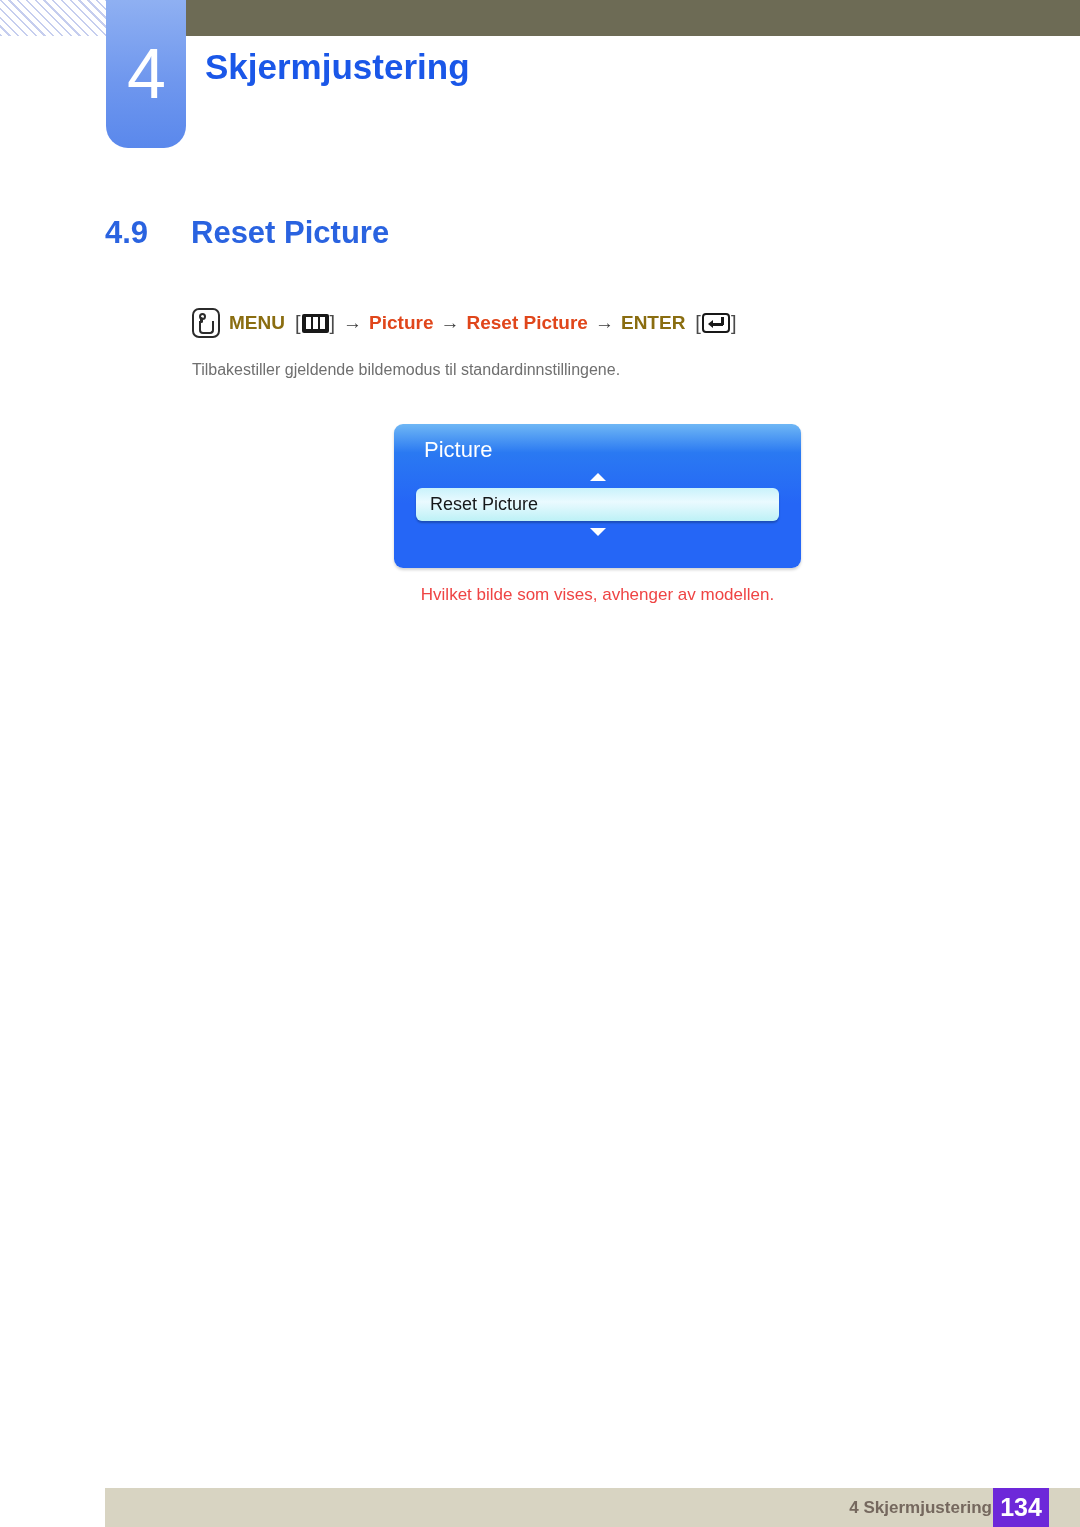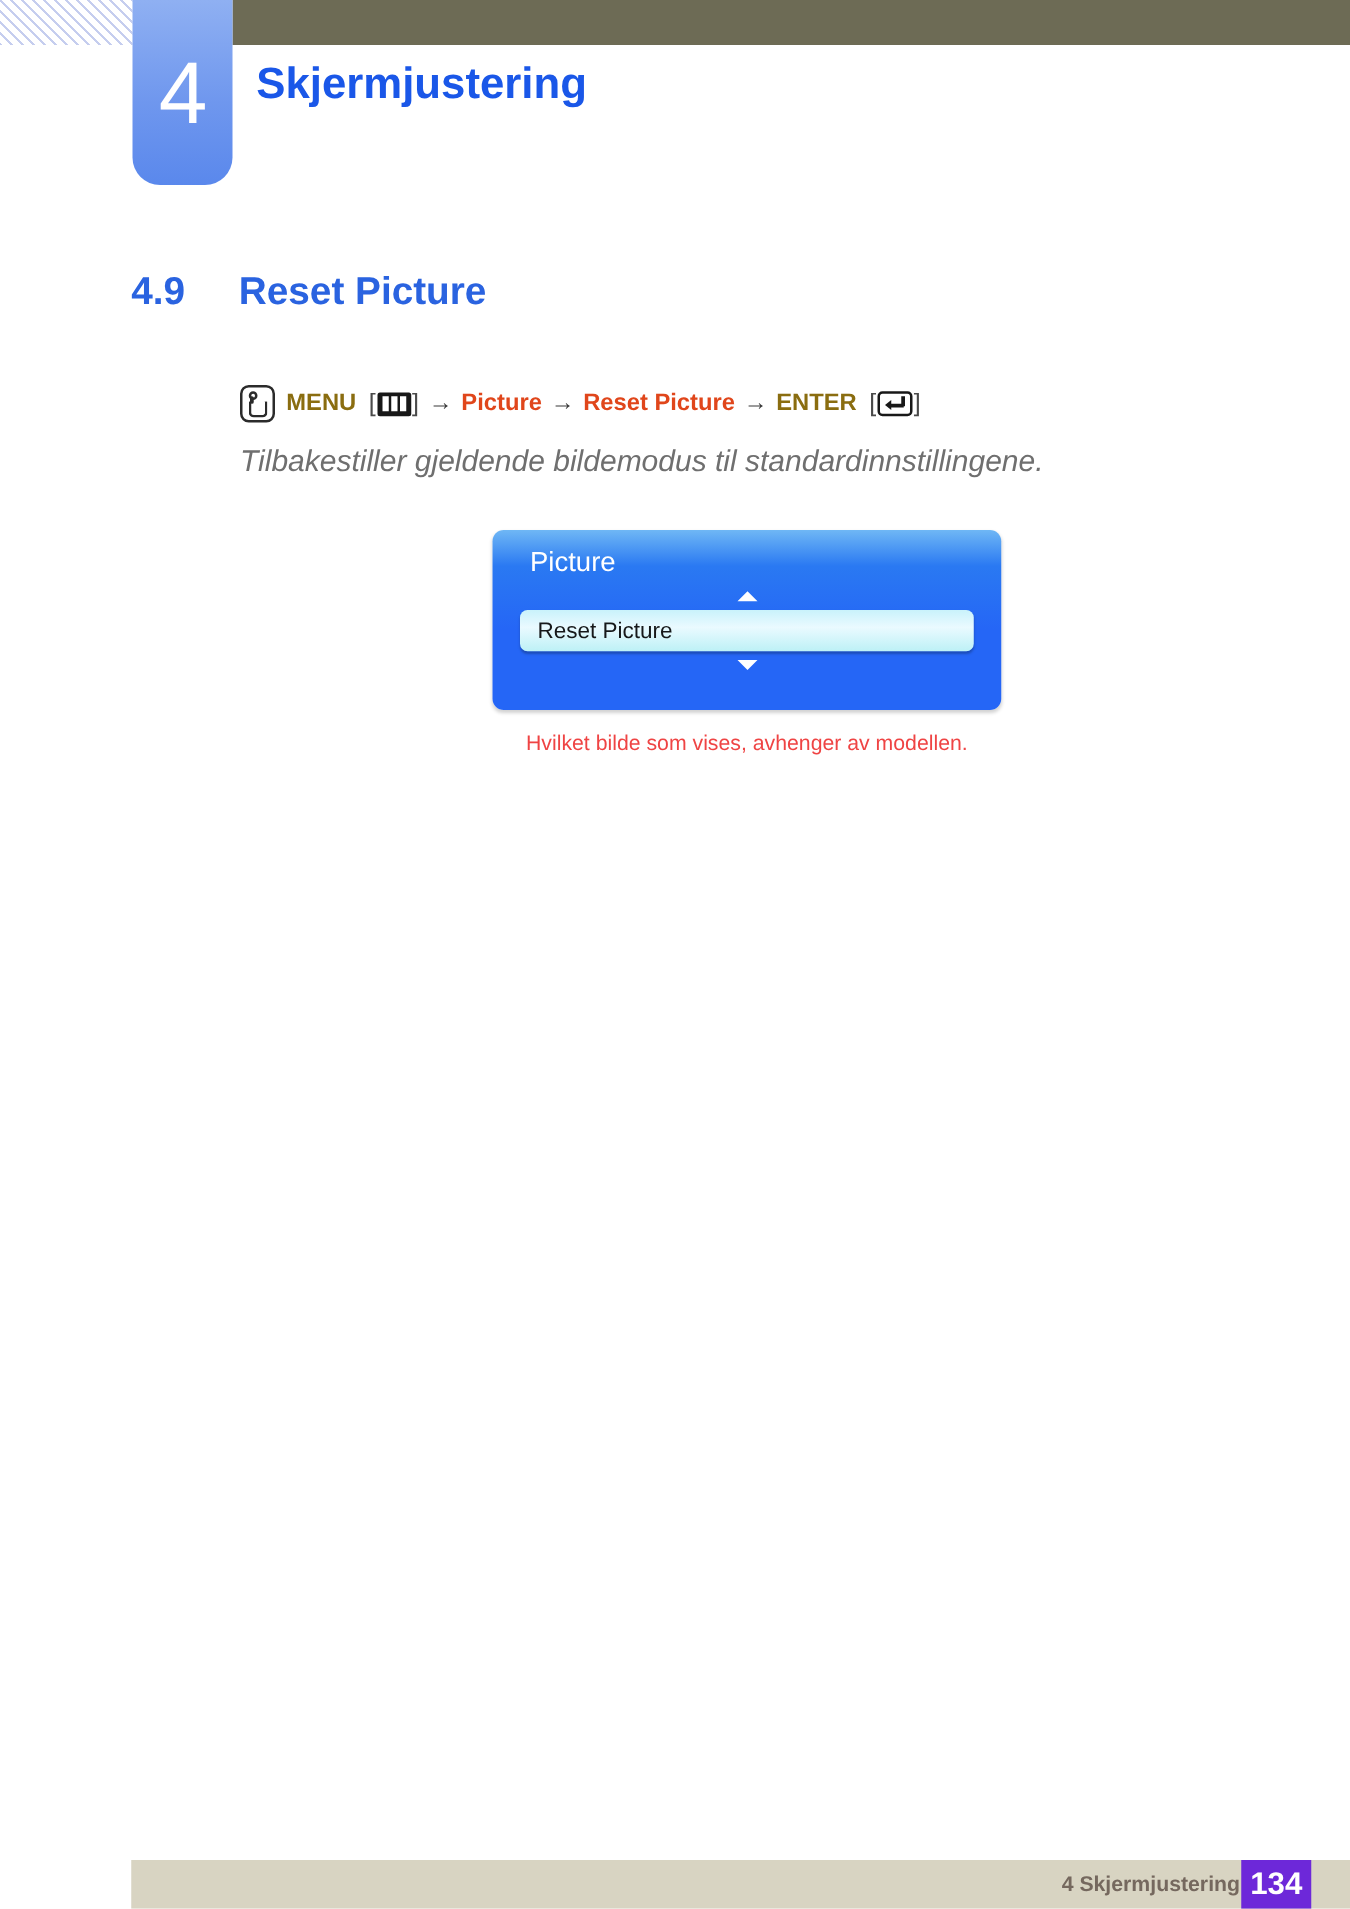--- a/index.html
+++ b/index.html
@@ -214,24 +214,23 @@
     border-bottom: 4.5px solid transparent;
     border-right: 5px solid #181818;
   }
 
   
   #body-text {
     position: absolute;
     left: 192px;
     top: 357px;
     width: 800px;
-    font-size: 24px;
+    font-size: 16px;
     color: #6f6f6f;
     line-height: 26px;
-    font-style: italic;
   }
 
   
   #osd-panel {
     position: absolute;
     left: 394px;
     top: 424px;
     width: 407px;
     height: 144px;
     border-radius: 9px;

